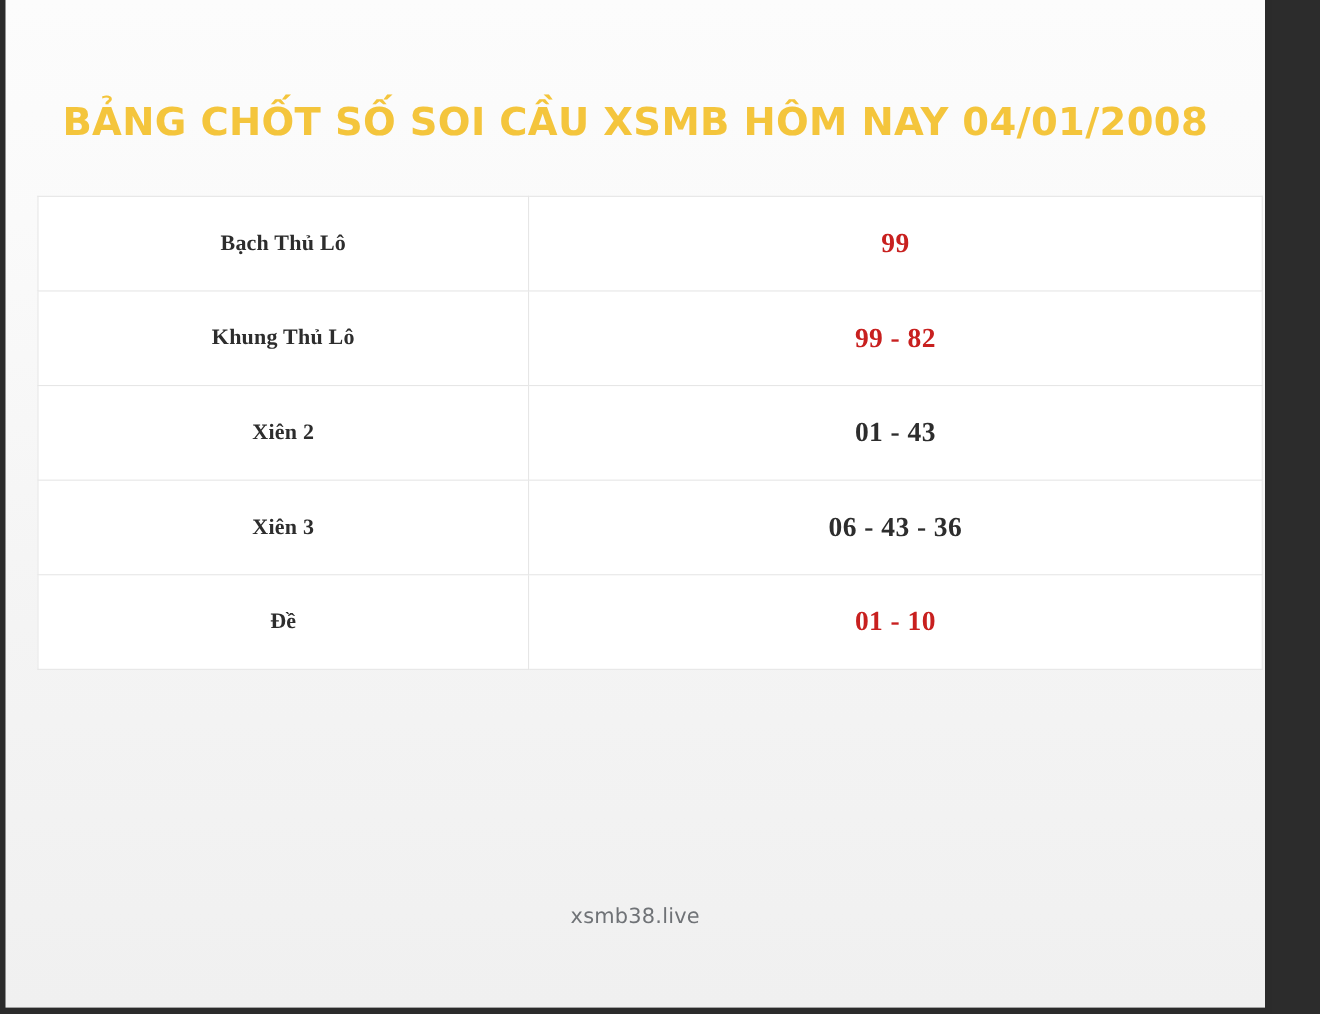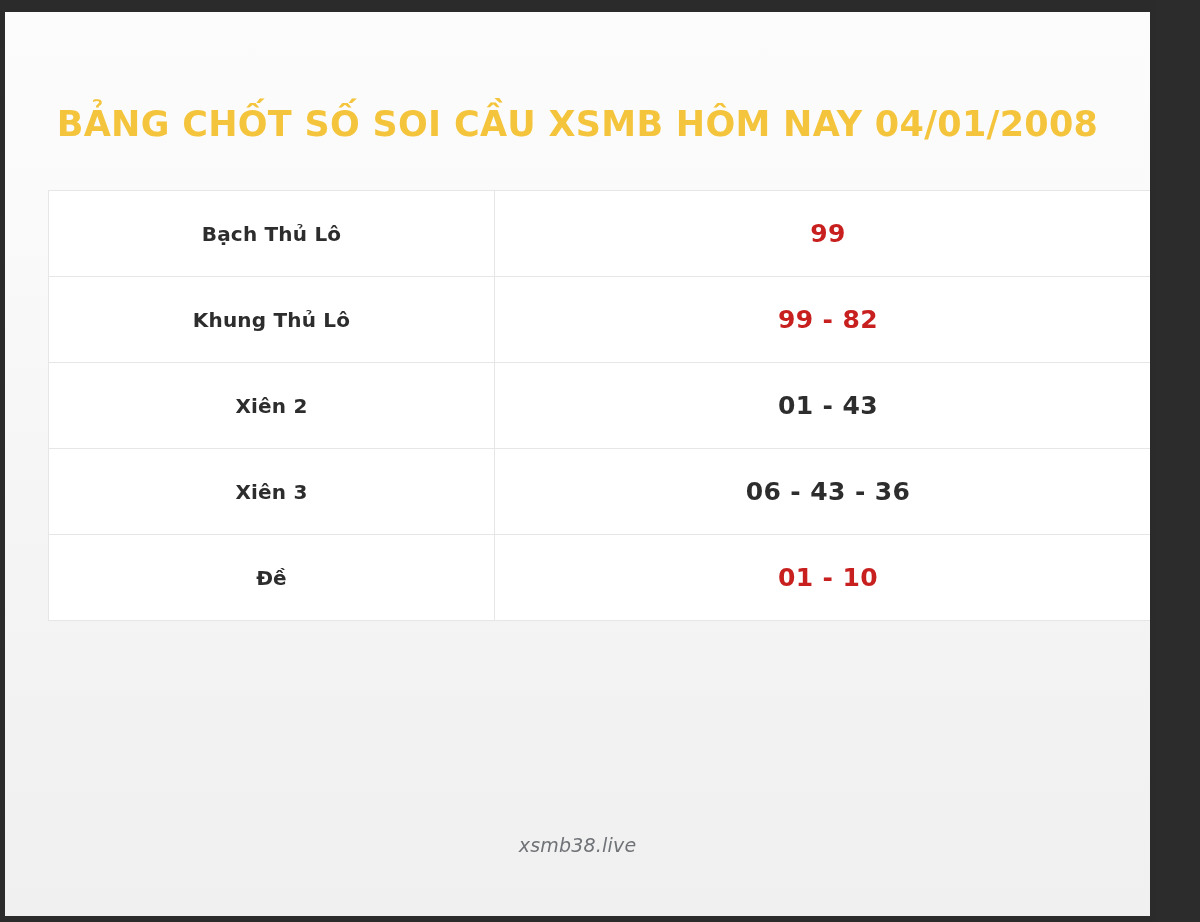--- a/index.html
+++ b/index.html
@@ -16,21 +16,21 @@
     background: #2c2c2c;
   }
 
   
   .frame {
     position: absolute;
     top: 0; left: 0;
     width: 1156px;
     height: 922px;
     background: #2b2b2b;
-    padding: 12px 6px 6px 5px;
+    padding: 0 6px 6px 5px;
   }
 
   .page {
     position: relative;
     width: 100%;
     height: 100%;
     background: linear-gradient(to bottom, #fcfcfc 0%, #fafafa 22%, #f4f4f4 62%, #f0f0f0 100%);
     overflow: hidden;
   }
 
@@ -50,22 +50,23 @@
     letter-spacing: 0.3px;
     color: #f4c53c;
     line-height: 1.15;
     white-space: nowrap;
   }
 
   
   .table-wrap {
     position: absolute;
     top: 178px;
-    left: 43px;
+    left: 29px;
     width: 1113px;
+    font-family: Liberation Serif, serif;
   }
 
   .chot-table {
     width: 100%;
     border-collapse: collapse;
     background: #ffffff;
     border: 1px solid #e3e3e3;
     table-layout: fixed;
   }
 
@@ -111,21 +112,20 @@
     left: 0;
     width: 100%;
     text-align: center;
   }
 
   .footer-text {
     font-size: 19px;
     font-weight: 400;
     color: #6f7276;
     letter-spacing: 0.2px;
-    font-style: italic;
   }
 </style>
 </head>
 <body>
 
 <div class="frame">
   <div class="page">
 
     <div class="title-wrap">
       <h1 class="title">BẢNG CHỐT SỐ SOI CẦU XSMB HÔM NAY 04/01/2008</h1>

